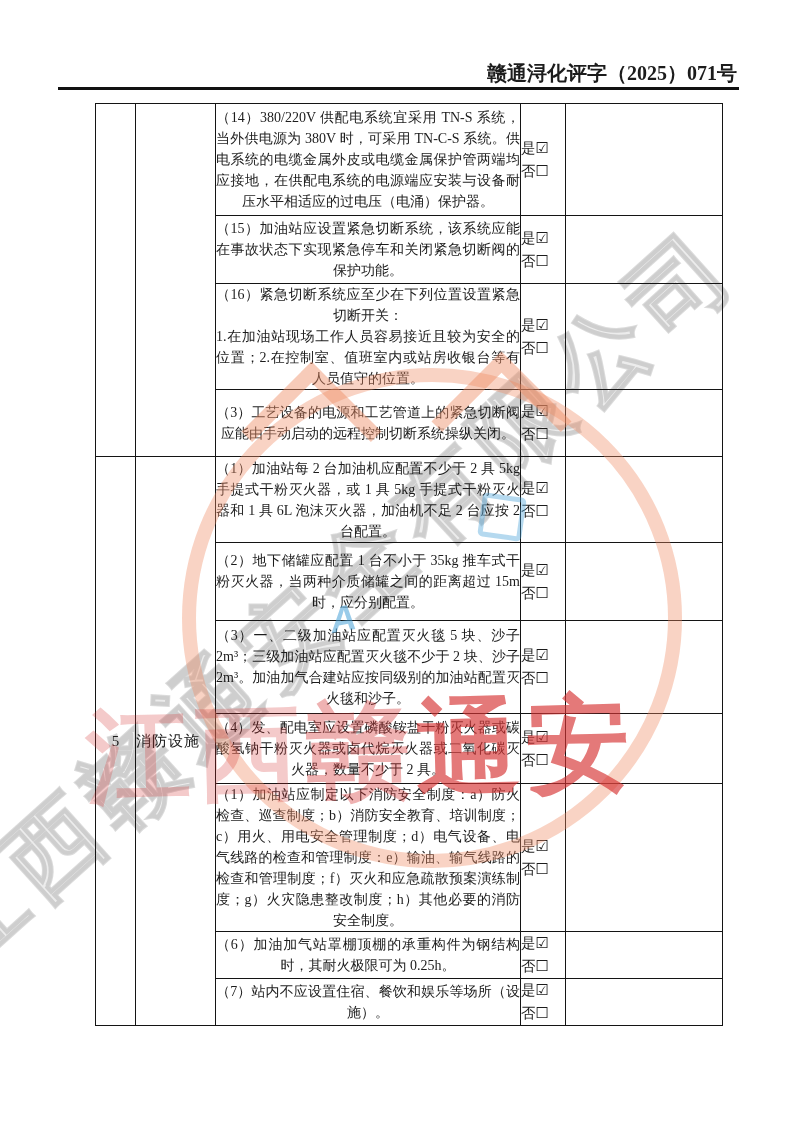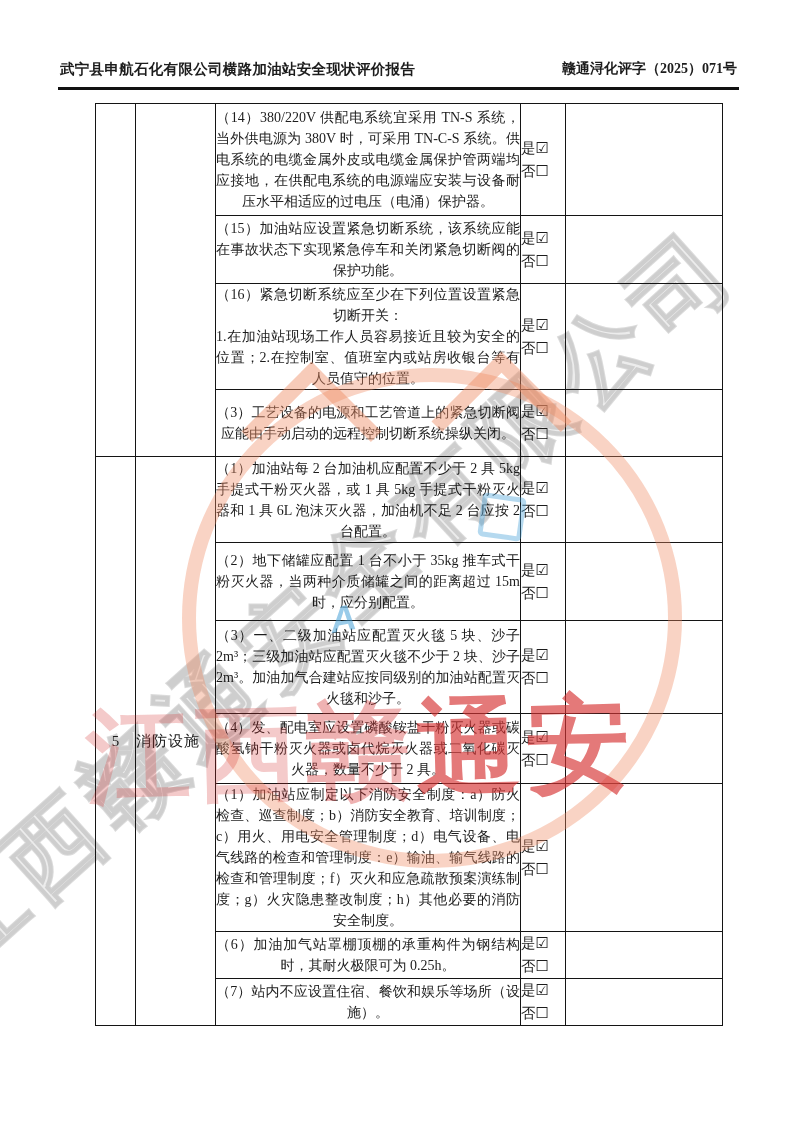--- a/index.html
+++ b/index.html
@@ -1,20 +1,20 @@
 <!DOCTYPE html>
 <html><head>
 <meta charset="utf-8">
 <style>
   html,body{margin:0;padding:0;background:#e8e8e8;}
   .page{position:relative;width:793px;height:1122px;background:#ffffff;margin:0 auto;
         font-family:"Liberation Serif","DejaVu Serif",serif;color:#1c1c1c;overflow:hidden;}
   
   .hdr-left{position:absolute;left:60px;top:60px;font-size:14.5px;font-weight:600;letter-spacing:.3px;z-index:2;}
-  .hdr-right{position:absolute;right:56px;top:60px;font-size:14px;font-weight:700;z-index:2;}
+  .hdr-right{position:absolute;right:56px;top:60px;font-size:20px;font-weight:700;z-index:2;}
   .hdr-rule{position:absolute;left:58px;right:54px;top:87px;height:2.5px;background:#111;z-index:2;}
   
   .doc-table{position:absolute;left:95px;top:103px;border-collapse:collapse;table-layout:fixed;width:627px;z-index:2;}
   .doc-table td{border:1.6px solid #141414;vertical-align:middle;padding:0;overflow:hidden;}
   .c-no{width:40px;text-align:center;font-size:15px;}
   .c-cat{width:80px;font-size:15px;letter-spacing:1px;}
   .c-txt{width:305px;font-size:14px;line-height:21px;text-align:justify;text-align-last:center;
          white-space:pre-line;padding:2px 4px;margin-left:20px;}
   .c-chk{width:45px;font-size:14.5px;padding-left:5px;line-height:23px;white-space:nowrap;}
   .c-rem{width:157px;}
@@ -49,21 +49,20 @@
 <div class="page">
 
   <div class="wm wm-gray">江西赣通安全有限公司</div>
   <div class="wm wm-seal-circle"></div>
   <div class="wm wm-chev one"></div>
   <div class="wm wm-chev two"></div>
   <div class="wm wm-blue-a">A</div>
   <div class="wm wm-blue-box"></div>
   <div class="wm wm-red"><span class="p1">江西</span><span class="p2">赣</span><span class="p3">通安</span></div>
 
-  <div class="hdr-left">武宁县申航石化有限公司横路加油站安全现状评价报告</div>
   <div class="hdr-right">赣通浔化评字（2025）071号</div>
   <div class="hdr-rule"></div>
 
   <table class="doc-table">
     <colgroup>
         <col style="width:40px">
         <col style="width:80px">
         <col style="width:305px">
         <col style="width:45px">
         <col style="width:157px">

